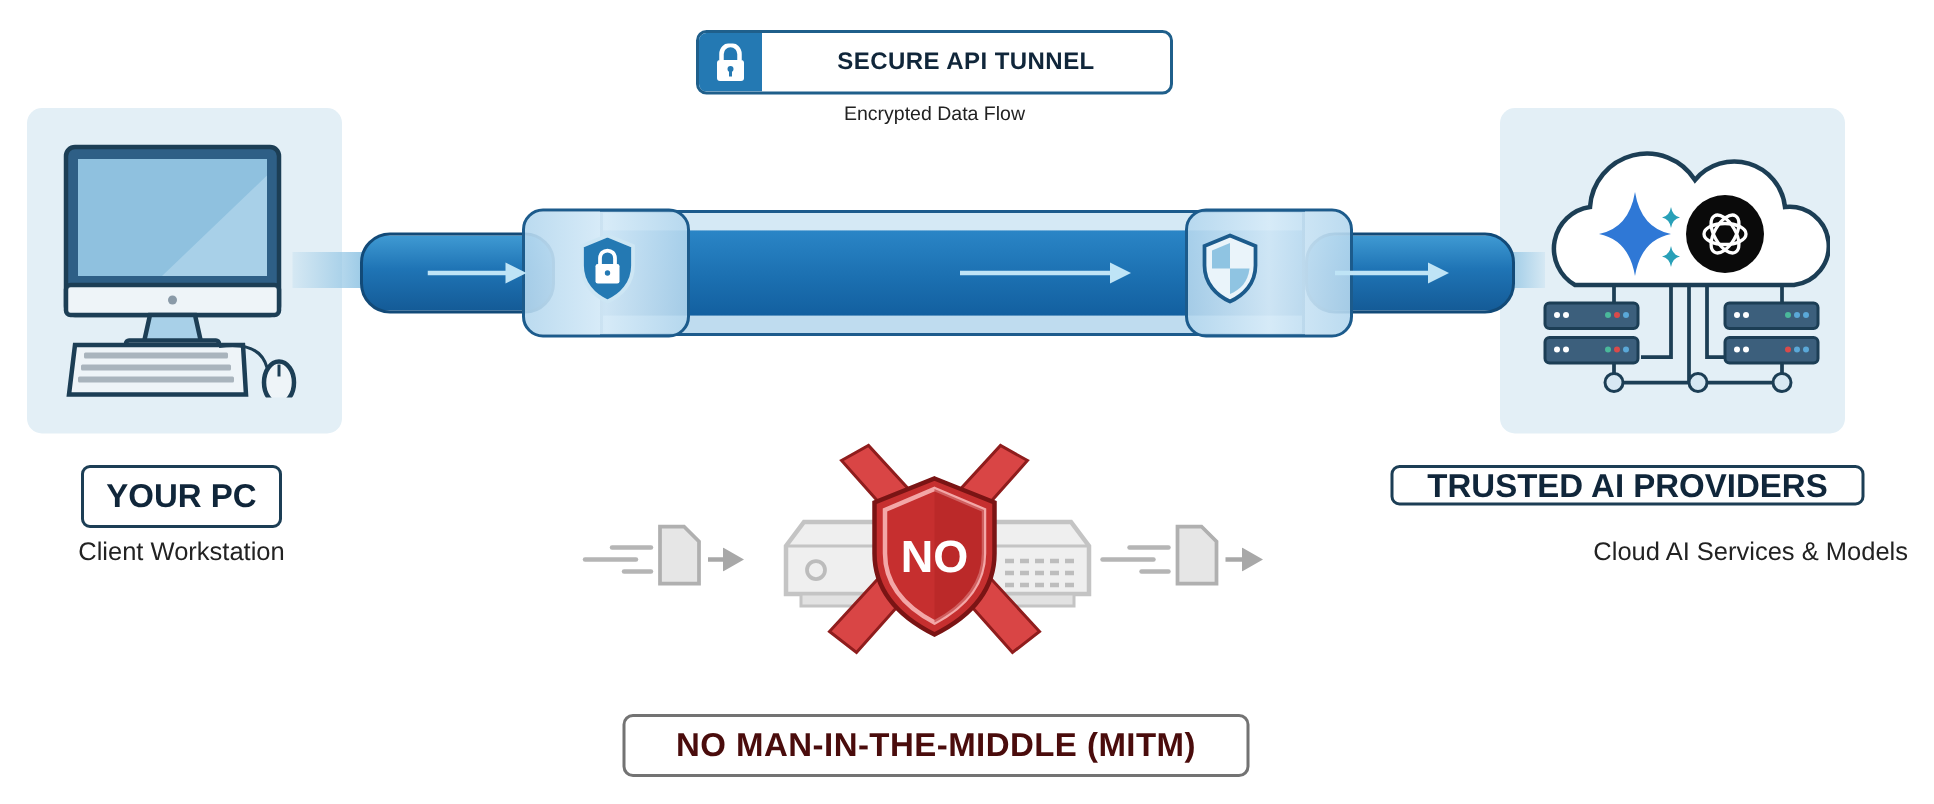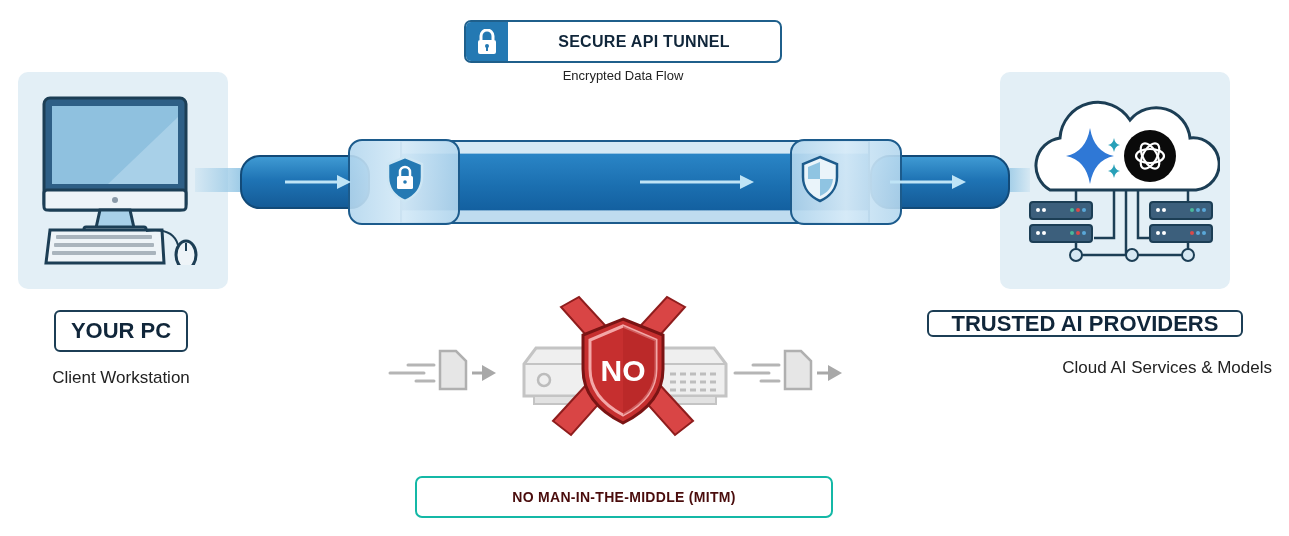--- a/index.html
+++ b/index.html
@@ -18,21 +18,21 @@
     .panel-left { left: 18px; }
     .panel-right { left: 1000px; width: 230px; }
 
     .label-box { border: 2px solid #1c3e55; border-radius: 6px; background: #fff; font-weight: 700; font-size: 22px; color: #10263a; display: flex; align-items: center; justify-content: center; }
     .label-sub { font-size: 17px; color: #222; text-align: center; }
     .pipe-small { background: linear-gradient(#3f9ad3 0%, #1f74b5 45%, #145b97 100%); border: 2px solid #124a78; border-radius: 20px; }
     .pipe-big { background: linear-gradient(#d5e9f5 0%, #d5e9f5 14%, #2a85c6 15%, #1b6fb0 55%, #1360a0 85%, #bfdcef 86%, #bfdcef 100%); border: 2px solid #1c5b8c; }
     .collar { background: linear-gradient(90deg, rgba(180,215,238,0.9), rgba(215,235,248,0.95), rgba(180,215,238,0.9)); border: 2px solid #1c5b8c; border-radius: 14px; }
 
     
-    .mitm-box { left: 415px; top: 476px; width: 418px; height: 42px; border: 2px solid #14b8a6; border-radius: 7px; background: #fff; display: flex; align-items: center; justify-content: center; font-weight: 700; font-size: 14px; color: #4a0c0c; letter-spacing: 0.3px; }
+    .mitm-box { left: 415px; top: 476px; width: 418px; height: 42px; border: 2px solid #737373; border-radius: 7px; background: #fff; display: flex; align-items: center; justify-content: center; font-weight: 700; font-size: 22px; color: #4a0c0c; letter-spacing: 0.3px; }
   </style>
 </head>
 <body>
 
 <div class="abs title-badge">
   <div class="title-lock">
     <svg width="22" height="26" viewBox="0 0 22 26">
       <path d="M5 11 V7 a6 6 0 0 1 12 0 V11" fill="none" stroke="#fff" stroke-width="3"></path>
       <rect x="2" y="11" width="18" height="14" rx="2" fill="#fff"></rect>
       <circle cx="11" cy="17" r="2" fill="#2479b3"></circle>
@@ -61,21 +61,21 @@
     <rect x="16" y="148" width="100" height="4" rx="1"></rect>
     <rect x="14" y="156" width="104" height="4" rx="1"></rect>
   </g>
 
   <path d="M108 136 Q135 132 140 150" fill="none" stroke="#1c3e55" stroke-width="2"></path>
   <ellipse cx="148" cy="160" rx="10" ry="14" fill="#eef4f8" stroke="#1c3e55" stroke-width="3"></ellipse>
   <line x1="148" y1="148" x2="148" y2="156" stroke="#1c3e55" stroke-width="2"></line>
 </svg>
 
 <div class="abs label-box" style="left:54px;top:310px;width:134px;height:42px;">YOUR PC</div>
-<div class="abs label-sub" style="left:20px;top:368px;width:202px;">Client Workstation</div>
+<div class="abs label-sub" style="left:20px;top:358px;width:202px;">Client Workstation</div>
 
 <div class="abs panel panel-right"></div>
 <svg class="abs" style="left:1010px;top:80px" width="210" height="200" viewBox="0 0 210 200">
   <path d="M40 110 a28 28 0 0 1 10 -52 a38 38 0 0 1 70 -18 a34 34 0 0 1 60 18 a26 26 0 0 1 6 52 Z" fill="#ffffff" stroke="#1c3e55" stroke-width="3"></path>
 
   <g>
     <path d="M80 48 Q84 72 104 76 Q84 80 80 104 Q76 80 56 76 Q76 72 80 48 Z" fill="#2f78d6"></path>
     <path d="M104 58 Q105 64 110 65 Q105 66 104 72 Q103 66 98 65 Q103 64 104 58Z" fill="#28a0b8"></path>
     <path d="M104 84 Q105 90 110 91 Q105 92 104 98 Q103 92 98 91 Q103 90 104 84Z" fill="#28a0b8"></path>
   </g>

